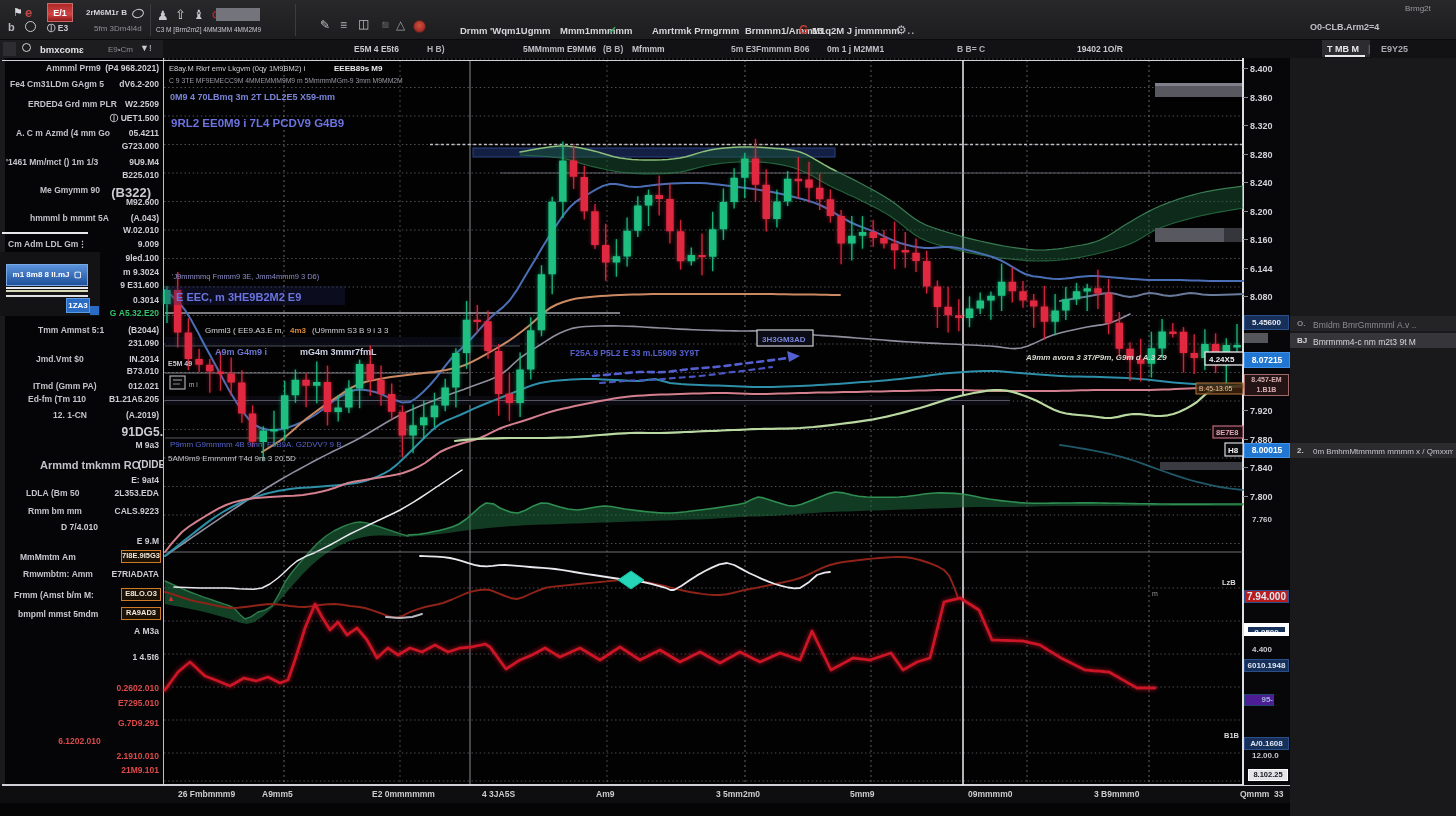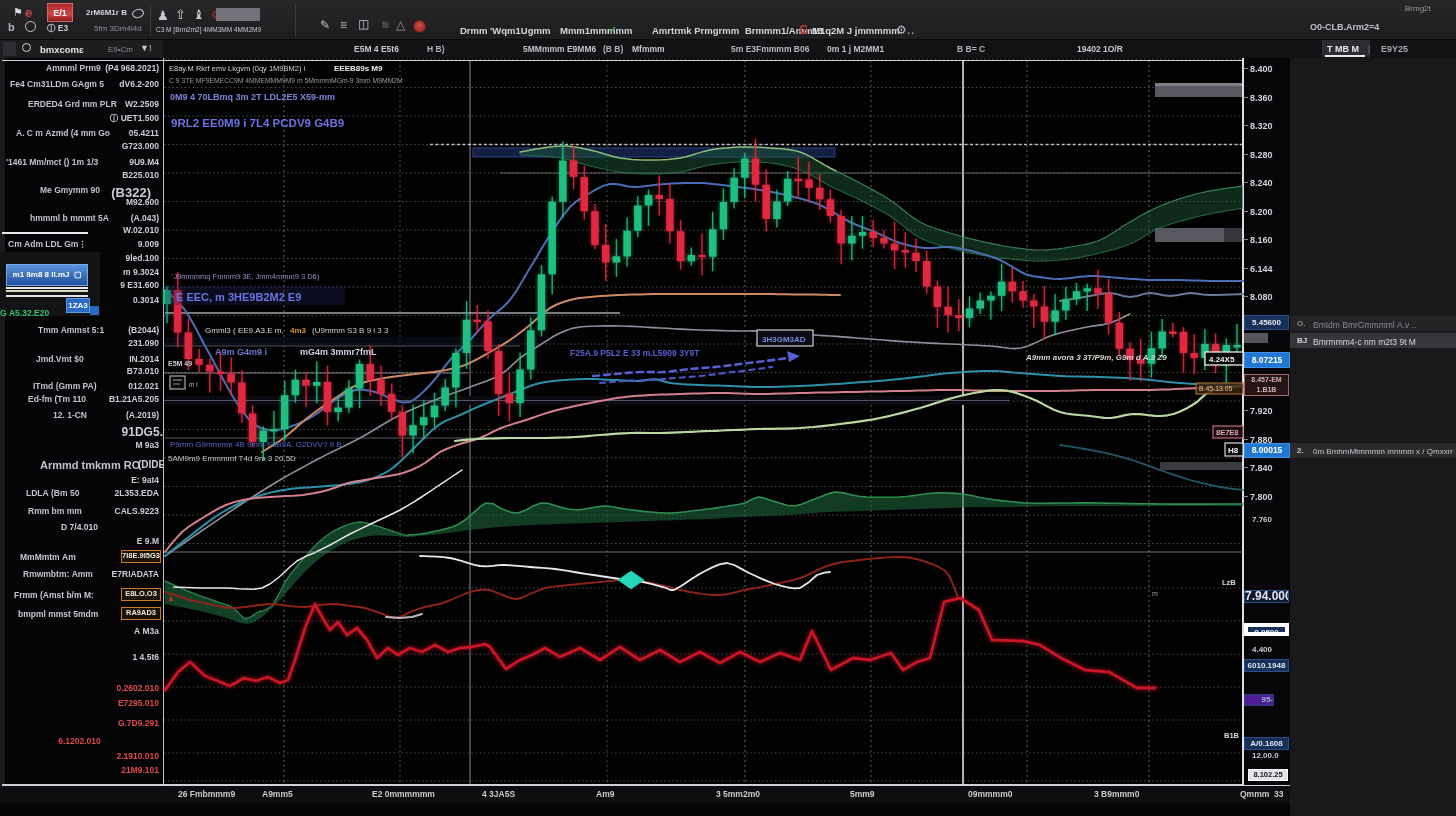--- a/index.html
+++ b/index.html
@@ -119,21 +119,21 @@
 <div style="position:absolute;left:0;top:736px;width:159px;color:#dd4a4a;font-size:8.5px;font-weight:bold;text-align:center;white-space:nowrap">6.1202.010</div>
 <div style="position:absolute;left:0;top:751px;width:159px;color:#dd4a4a;font-size:8.5px;font-weight:bold;text-align:right;white-space:nowrap">2.1910.010</div>
 <div style="position:absolute;left:0;top:765px;width:159px;color:#dd4a4a;font-size:8.5px;font-weight:bold;text-align:right;white-space:nowrap">21M9.101</div>
 <div style="position:absolute;left:2px;top:232px;width:86px;height:1.5px;background:#e8e8ec"></div>
 <div style="position:absolute;left:6px;top:264px;width:82px;height:22px;background:linear-gradient(#5a94dc,#1e4f9a);border:1px solid #79a9e4;color:#fff;font-size:8px;font-weight:bold;line-height:20px;text-align:center;overflow:hidden">m1&nbsp;8m8&nbsp;8&nbsp;ll.mJ&nbsp;&nbsp;▢</div>
 <div style="position:absolute;left:6px;top:287px;width:82px;height:2px;background:#e8e8ec"></div>
 <div style="position:absolute;left:6px;top:290px;width:82px;height:2px;background:#d9d9b9"></div>
 <div style="position:absolute;left:6px;top:295px;width:82px;height:1.6px;background:#e0e0e4"></div>
 <div style="position:absolute;left:66px;top:298px;width:24px;height:15px;background:#2a6cc4;border:1px solid #5a9ae4;color:#fff;font-size:8px;font-weight:bold;text-align:center;line-height:13px">1ZA3</div>
 <div style="position:absolute;left:90px;top:306px;width:9px;height:9px;background:#2a6cc4"></div>
-<div style="position:absolute;left:0;top:308px;width:159px;color:#35c06a;font-size:8.5px;font-weight:bold;text-align:left">G&nbsp;A5.32.E20</div>
+<div style="position:absolute;left:0;top:308px;width:159px;color:#35c06a;font-size:8.5px;font-weight:bold;text-align:right">G&nbsp;A5.32.E20</div>
 <div style="position:absolute;left:20px;top:552px;color:#c8c8d0;font-size:8.5px;font-weight:bold">MmMmtm&nbsp;Am</div>
 <div style="position:absolute;left:121px;top:550px;width:40px;height:13px;background:#1d1206;border:1.5px solid #cd7a28;color:#f0e8dc;font-size:7.5px;font-weight:bold;text-align:center;line-height:10px;overflow:hidden">7I8E.9I5G3</div>
 <div style="position:absolute;left:14px;top:590px;color:#c8c8d0;font-size:8.5px;font-weight:bold">Frmm&nbsp;(Amst&nbsp;b/m&nbsp;M:</div>
 <div style="position:absolute;left:121px;top:588px;width:40px;height:13px;background:#1d1206;border:1.5px solid #cd7a28;color:#f0e8dc;font-size:7.5px;font-weight:bold;text-align:center;line-height:10px;overflow:hidden">E8LO.O3</div>
 <div style="position:absolute;left:18px;top:609px;color:#c8c8d0;font-size:8.5px;font-weight:bold">bmpml&nbsp;mmst&nbsp;5mdm</div>
 <div style="position:absolute;left:121px;top:607px;width:40px;height:13px;background:#1d1206;border:1.5px solid #cd7a28;color:#f0e8dc;font-size:7.5px;font-weight:bold;text-align:center;line-height:10px;overflow:hidden">RA9AD3</div>
 <div style="position:absolute;left:163px;top:58px;width:1080px;height:727px;background:#020203"></div>
 <div style="position:absolute;left:0;top:785px;width:1290px;height:18px;background:#0e0e10"></div>
 <div style="position:absolute;left:0;top:803px;width:1456px;height:13px;background:#050506"></div>
 <div style="position:absolute;left:178px;top:789px;color:#cccccf;font-size:8.5px;font-weight:bold">26&nbsp;Fmbmmm9</div>
@@ -178,21 +178,21 @@
 <div style="position:absolute;left:1250px;top:491.5px;color:#d2d2d8;font-size:9px;font-weight:bold">7.800</div>
 <div style="position:absolute;left:1243px;top:495.5px;width:5px;height:1px;background:#8a8a92"></div>
 <div style="position:absolute;left:1252px;top:515px;color:#c8c8ce;font-size:8px;font-weight:bold">7.760</div>
 <div style="position:absolute;left:1252px;top:645px;color:#c8c8ce;font-size:8px;font-weight:bold">4.400</div>
 <div style="position:absolute;left:1252px;top:751px;color:#c8c8ce;font-size:8px;font-weight:bold">12.00.0</div>
 <div style="position:absolute;left:1244px;top:315px;width:45px;height:15px;background:#16305a;border:1px solid #2a4f88;color:#e8e8f0;font-size:8px;font-weight:bold;text-align:center;line-height:13px;overflow:hidden">5.45600</div>
 <div style="position:absolute;left:1244px;top:333px;width:24px;height:10px;background:#55555c"></div>
 <div style="position:absolute;left:1244px;top:352px;width:46px;height:16px;background:#2176d2;border:1px solid #3e90e8;color:#ffffff;font-size:8.5px;font-weight:bold;text-align:center;line-height:14px;overflow:hidden">8.07215</div>
 <div style="position:absolute;left:1244px;top:374px;width:45px;height:22px;background:#241416;border:1px solid #a06a6a;color:#d8b0b0;font-size:7px;font-weight:bold;text-align:center;line-height:10px">8.457-EM<br>1.B1B</div>
 <div style="position:absolute;left:1244px;top:443px;width:46px;height:15px;background:#2176d2;border:1px solid #3e90e8;color:#ffffff;font-size:8.5px;font-weight:bold;text-align:center;line-height:13px;overflow:hidden">8.00015</div>
-<div style="position:absolute;left:1244px;top:590px;width:45px;height:13px;background:#0f172a;border:1px solid #2a4f88;color:#dce6f2;font-size:12px;font-weight:bold;text-align:center;line-height:11px;overflow:hidden">7.94.000</div>
+<div style="position:absolute;left:1244px;top:590px;width:45px;height:13px;background:#b91c1c;border:1px solid #2a4f88;color:#dce6f2;font-size:10px;font-weight:bold;text-align:center;line-height:11px;overflow:hidden">7.94.000</div>
 <div style="position:absolute;left:1244px;top:623px;width:45px;height:13px;background:#16305a;border:4px solid #ffffff;color:#dce6f2;font-size:8px;font-weight:bold;text-align:center;line-height:11px;overflow:hidden">8.9500</div>
 <div style="position:absolute;left:1244px;top:659px;width:45px;height:13px;background:#16305a;border:1px solid #2a4f88;color:#dce6f2;font-size:8px;font-weight:bold;text-align:center;line-height:11px;overflow:hidden">6010.1948</div>
 <div style="position:absolute;left:1244px;top:694px;width:30px;height:12px;background:#4c1d95;border:1px solid #22456e;color:#9ab4d2;font-size:8px;font-weight:bold;text-align:right;line-height:10px;overflow:hidden">95-7010</div>
 <div style="position:absolute;left:1244px;top:737px;width:45px;height:13px;background:#16305a;border:1px solid #2a4f88;color:#dce6f2;font-size:8px;font-weight:bold;text-align:center;line-height:11px;overflow:hidden">A/0.1608</div>
 <div style="position:absolute;left:1248px;top:769px;width:40px;height:12px;background:#e4e4e8;border:1px solid #ffffff;color:#16161a;font-size:7.5px;font-weight:bold;text-align:center;line-height:10px;overflow:hidden">8.102.25</div>
 <div style="position:absolute;left:1290px;top:58px;width:166px;height:758px;background:#19191b"></div>
 <div style="position:absolute;left:1290px;top:316px;width:166px;height:15px;background:#242427"></div>
 <div style="position:absolute;left:1297px;top:319px;color:#8a8a90;font-size:8px;font-weight:bold">O.</div>
 <div style="position:absolute;left:1313px;top:320px;color:#8a8a90;font-size:8.5px;white-space:nowrap;overflow:hidden;width:140px">BmIdm&nbsp;BmrGmmmml&nbsp;A.v&nbsp;..</div>
 <div style="position:absolute;left:1290px;top:333px;width:166px;height:15px;background:#36363a"></div>

